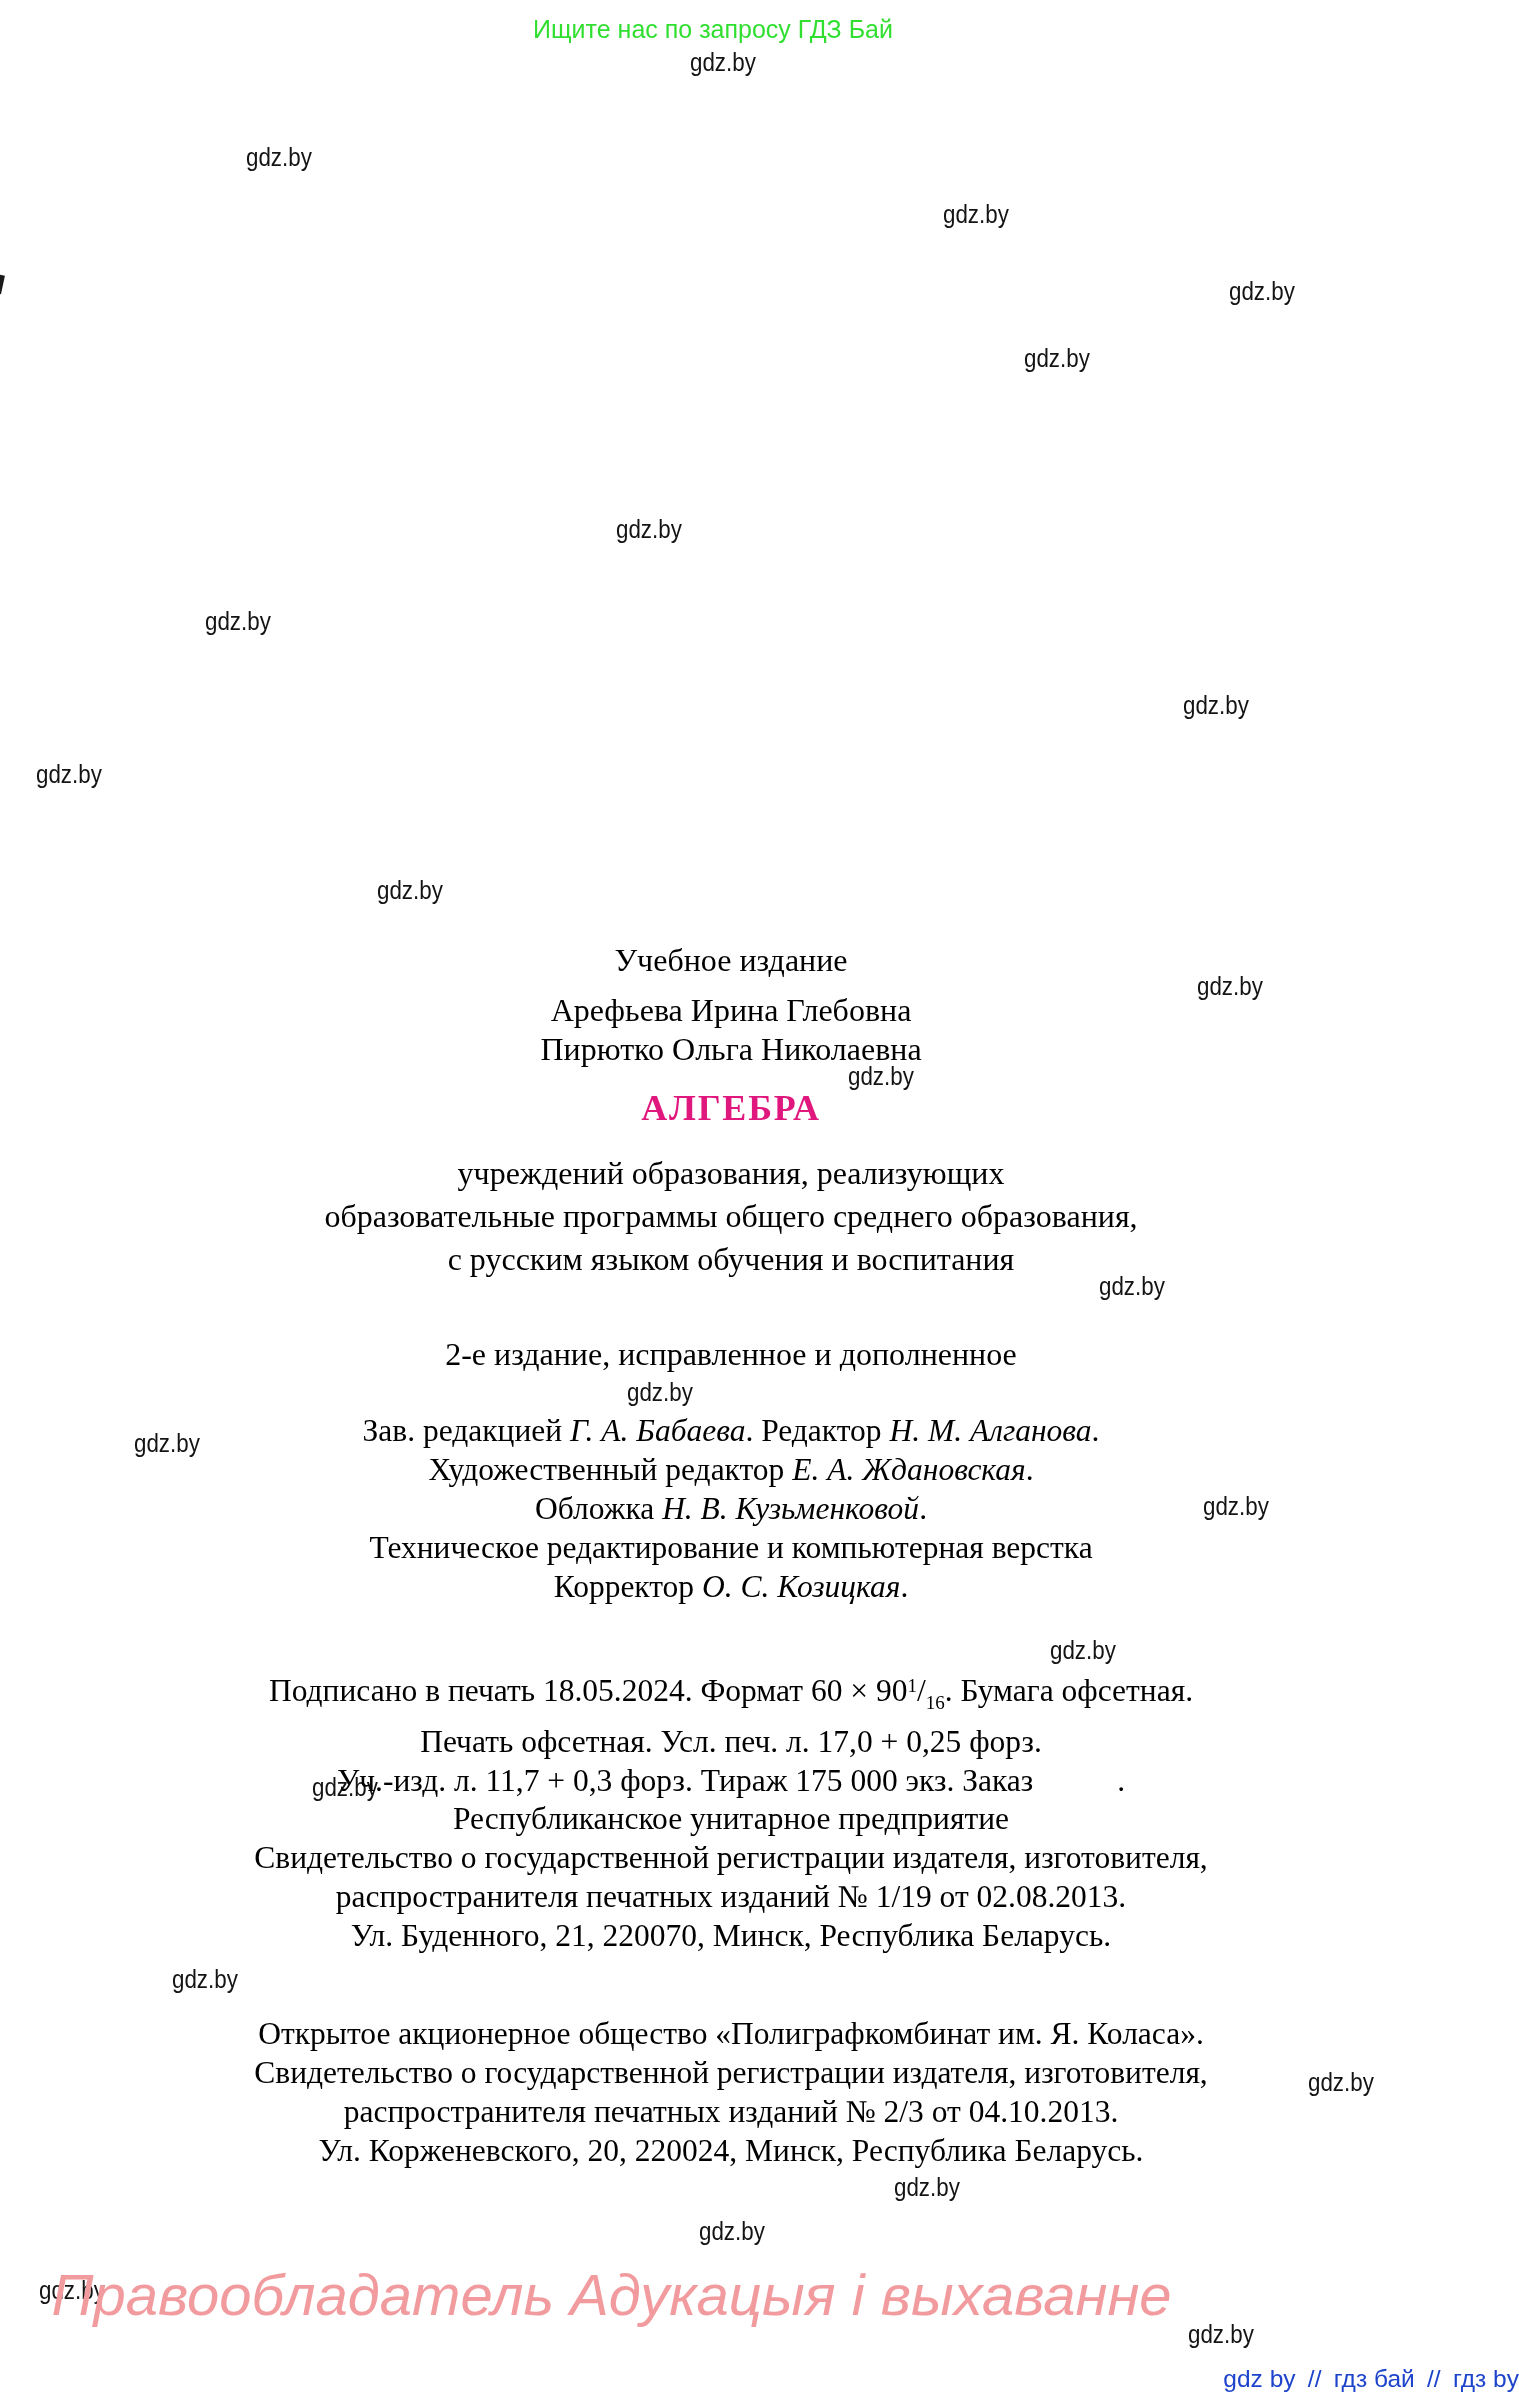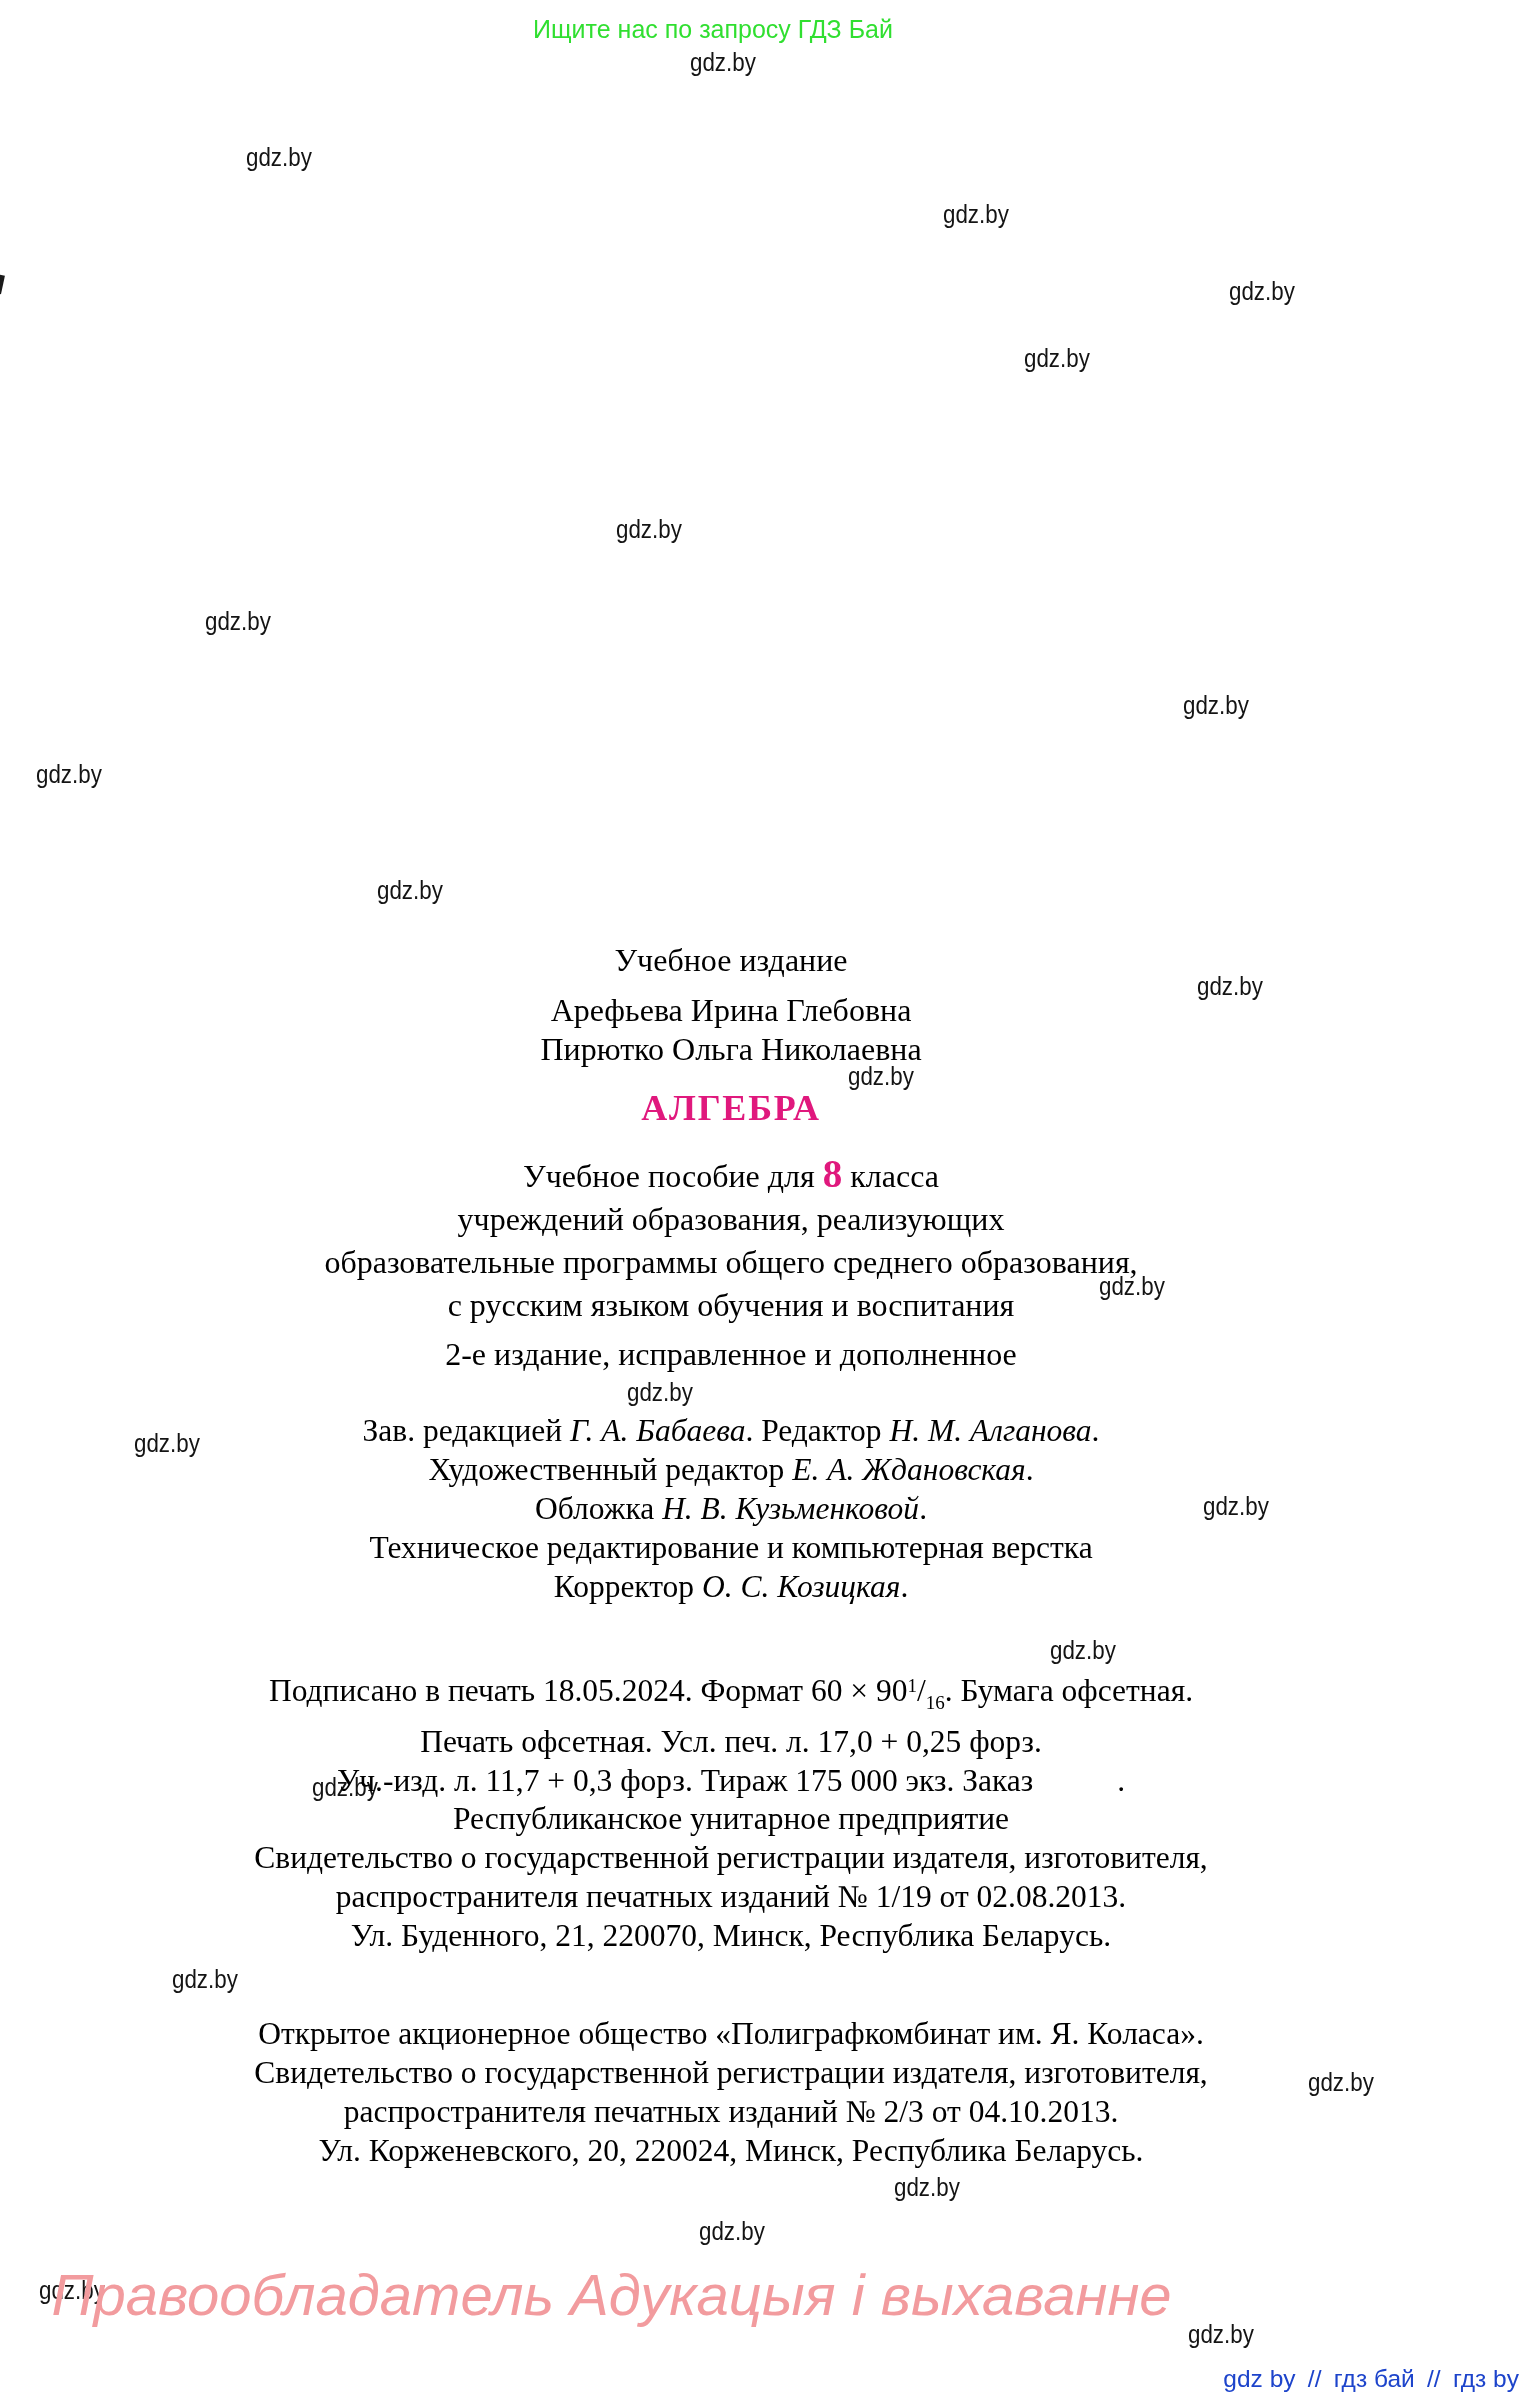--- a/index.html
+++ b/index.html
@@ -97,21 +97,20 @@
 <div class="col sz edition-type">Учебное издание</div>
 
 <div class="col sz authors">
   <div><span class="b">Арефьева</span><span> Ирина Глебовна</span></div>
   <div><span class="b">Пирютко</span><span> Ольга Николаевна</span></div>
 </div>
 
 <div class="col book-title">АЛГЕБРА</div>
 
 <div class="col sz subtitle">
-  <div><span>Учебное пособие для </span><span class="grade">8</span><span> класса</span></div>
   <div>учреждений образования, реализующих</div>
   <div>образовательные программы общего среднего образования,</div>
   <div>с русским языком обучения и воспитания</div>
 </div>
 
 <div class="col sz edition-note">2-е издание, исправленное и дополненное</div>
 
 <div class="col staff">
   <div><span>Зав. редакцией </span><span class="it">Г. А. Бабаева</span><span>. Редактор </span><span class="it">Н. М. Алганова</span><span>.</span></div>
   <div><span>Художественный редактор </span><span class="it">Е. А. Ждановская</span><span>.</span></div>

